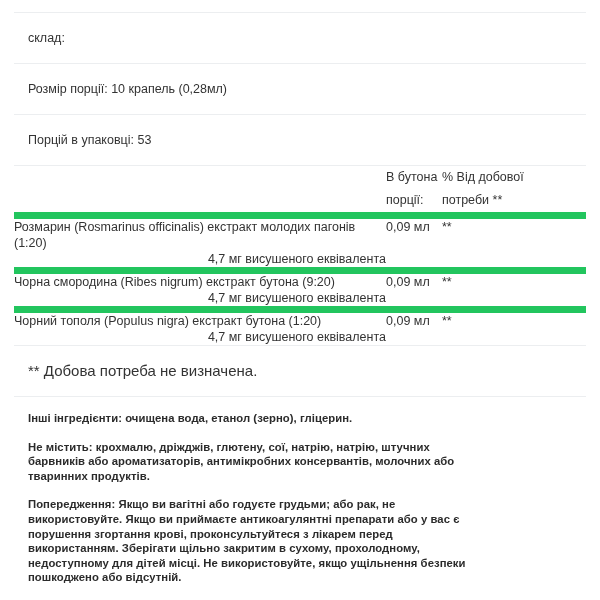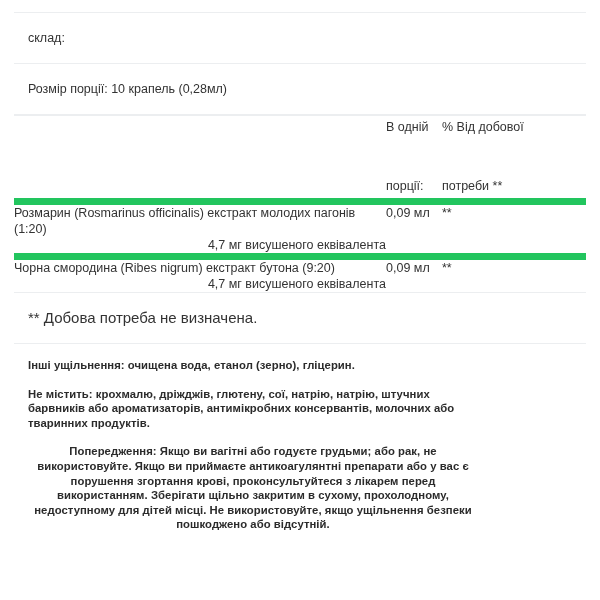--- a/index.html
+++ b/index.html
@@ -55,21 +55,21 @@
   .col-amt   { width: 56px; }
   .col-dv    { width: 144px; }
 
   .hdr-cell {
     font-size: 12.5px;
     line-height: 23px;
     color: #333333;
     padding: 12px 0 14px 0;
     vertical-align: top;
   }
-  .hdr-cell .l2 { display: block; margin-top: 36px; }
+  .hdr-cell .l2 { display: block; }
 
   .row-cell {
     font-size: 12.5px;
     line-height: 16px;
     color: #333333;
     padding: 18px 0 18px 0;
   }
   .row-cell .l2 { display: block; text-align: right; }
 
   .row-amt,
@@ -97,52 +97,53 @@
     padding: 14px 14px 0 14px;
   }
   .bottom-p {
     font-size: 11.3px;
     line-height: 14.6px;
     font-weight: bold;
     color: #2b2b2b;
     margin: 0 0 14px 0;
     letter-spacing: 0.05px;
   }
-  .bottom-p:last-child { margin-bottom: 8px; text-align: center; }
+  .bottom-p:last-child { margin-bottom: 8px; }
 </style>
 </head>
 <body>
 
 <div class="panel">
 
   <div class="rule"></div>
 
   <div class="summary-row">склад:</div>
 
   <div class="rule"></div>
 
   <div class="summary-row">Розмір порції: 10 крапель (0,28мл)</div>
 
   <div class="rule"></div>
 
+  <div class="summary-row">Порцій в упаковці: 53</div>
 
   <div class="rule"></div>
 
   <table class="nutri-table">
     <colgroup>
       <col class="col-name">
       <col class="col-amt">
       <col class="col-dv">
     </colgroup>
 
     <thead>
       <tr>
         <th class="hdr-cell"></th>
         <th class="hdr-cell">
-          <span class="l1">В одній</span>
+          <span class="l1">В бутона</span>
           <span class="l2">порції:</span>
         </th>
         <th class="hdr-cell">
           <span class="l1">% Від добової</span>
           <span class="l2">потреби **</span>
         </th>
       </tr>
     </thead>
 
     <tbody>
@@ -157,28 +158,36 @@
 
       <tr class="bordered">
         <td class="row-cell">
           <span class="l1">Чорна смородина (Ribes nigrum) екстракт бутона (9:20)</span>
           <span class="l2">4,7 мг висушеного еквівалента</span>
         </td>
         <td class="row-amt">0,09 мл</td>
         <td class="row-dv">**</td>
       </tr>
 
+      <tr class="bordered">
+        <td class="row-cell">
+          <span class="l1">Чорний тополя (Populus nigra) екстракт бутона (1:20)</span>
+          <span class="l2">4,7 мг висушеного еквівалента</span>
+        </td>
+        <td class="row-amt">0,09 мл</td>
+        <td class="row-dv">**</td>
+      </tr>
     </tbody>
   </table>
 
   <div class="rule"></div>
 
   <div class="footnote">** Добова потреба не визначена.</div>
 
   <div class="rule"></div>
 
   <div class="bottom-block">
-    <p class="bottom-p">Інші ущільнення: очищена вода, етанол (зерно), гліцерин.</p>
+    <p class="bottom-p">Інші інгредієнти: очищена вода, етанол (зерно), гліцерин.</p>
     <p class="bottom-p">Не містить: крохмалю, дріжджів, глютену, сої, натрію, натрію, штучних барвників або ароматизаторів, антимікробних консервантів, молочних або тваринних продуктів.</p>
     <p class="bottom-p">Попередження: Якщо ви вагітні або годуєте грудьми; або рак, не використовуйте. Якщо ви приймаєте антикоагулянтні препарати або у вас є порушення згортання крові, проконсультуйтеся з лікарем перед використанням. Зберігати щільно закритим в сухому, прохолодному, недоступному для дітей місці. Не використовуйте, якщо ущільнення безпеки пошкоджено або відсутній.</p>
   </div>
 
 </div>
 
 </body></html>

